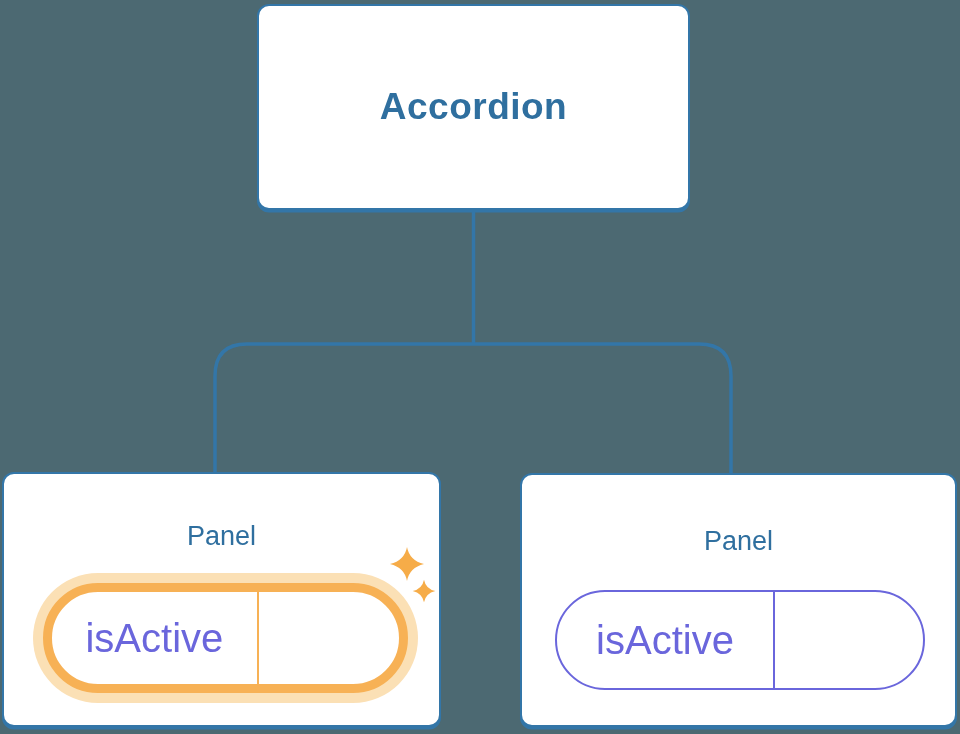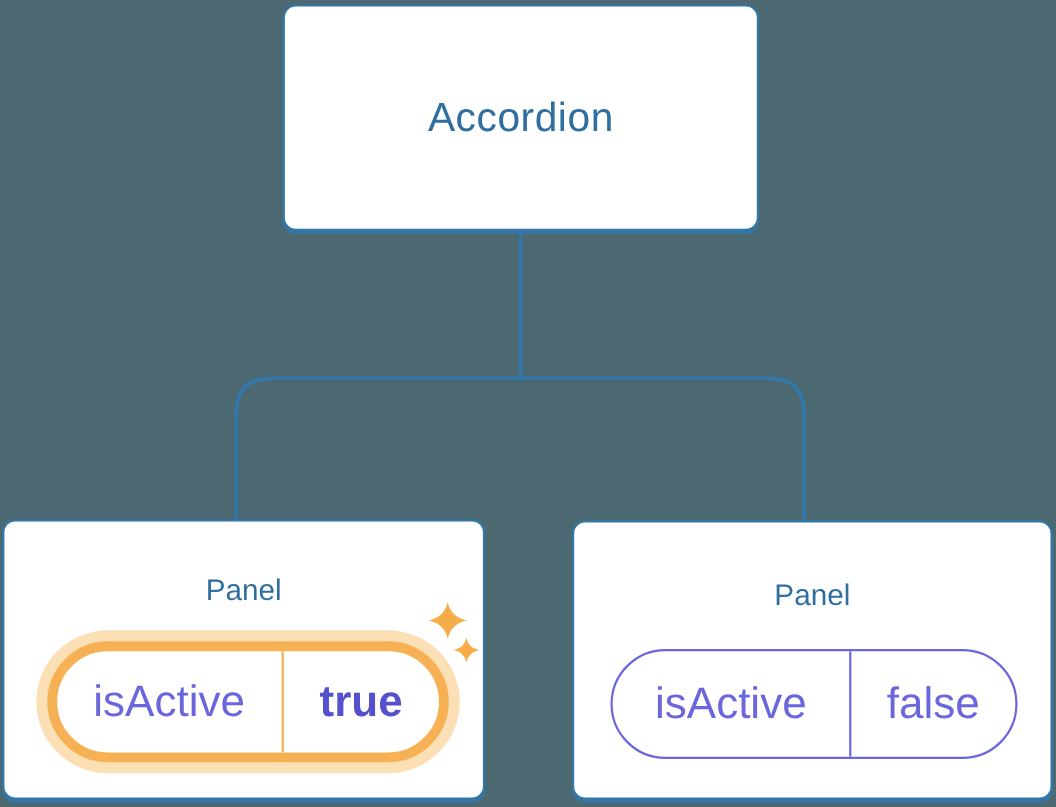--- a/index.html
+++ b/index.html
@@ -36,21 +36,21 @@
     top: 4px;
     width: 433px;
     height: 206px;
     display: flex;
     align-items: center;
     justify-content: center;
   }
   .node-root-label {
     color: var(--node_text, #2F6F9F);
     font-size: 37px;
-    font-weight: 400;
+    font-weight: 700;
     letter-spacing: 0.5px;
   }
   .panel-card-left {
     left: 2px;
     top: 472px;
     width: 439px;
     height: 255px;
   }
   .panel-card-right {
     left: 520px;
@@ -137,33 +137,31 @@
 
   <div class="node node-root">
     <span class="node-root-label">Accordion</span>
   </div>
 
   <div class="node panel-card-left">
     <div class="panel-title">Panel</div>
 
     <div class="pill-active">
       <div class="pill-cell pill-cell-key">isActive</div>
-      <div class="pill-cell pill-cell-value pill-value-bold">true</div>
     </div>
 
     <svg class="sparkle sparkle-large" width="36" height="36" viewBox="0 0 36 36">
       <path d="M18 1 Q20.5 14.5 35 18 Q20.5 21.5 18 35 Q15.5 21.5 1 18 Q15.5 14.5 18 1 Z" fill="#F6AC48"></path>
     </svg>
     <svg class="sparkle sparkle-small" width="24" height="24" viewBox="0 0 36 36">
       <path d="M18 1 Q20.5 14.5 35 18 Q20.5 21.5 18 35 Q15.5 21.5 1 18 Q15.5 14.5 18 1 Z" fill="#F6AC48"></path>
     </svg>
   </div>
 
   <div class="node panel-card-right">
     <div class="panel-title">Panel</div>
 
     <div class="pill-inactive">
       <div class="pill-cell pill-cell-key">isActive</div>
-      <div class="pill-cell pill-cell-value">false</div>
     </div>
   </div>
 
 </div>
 
 </body></html>

